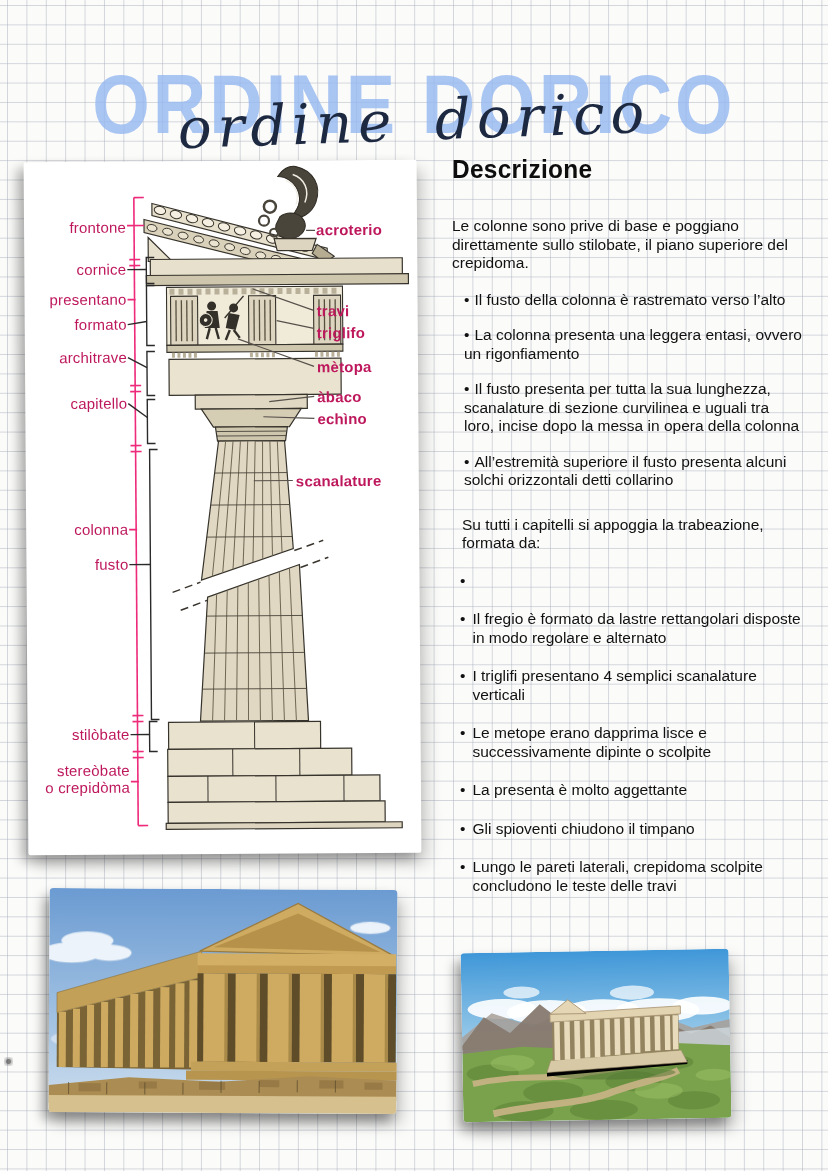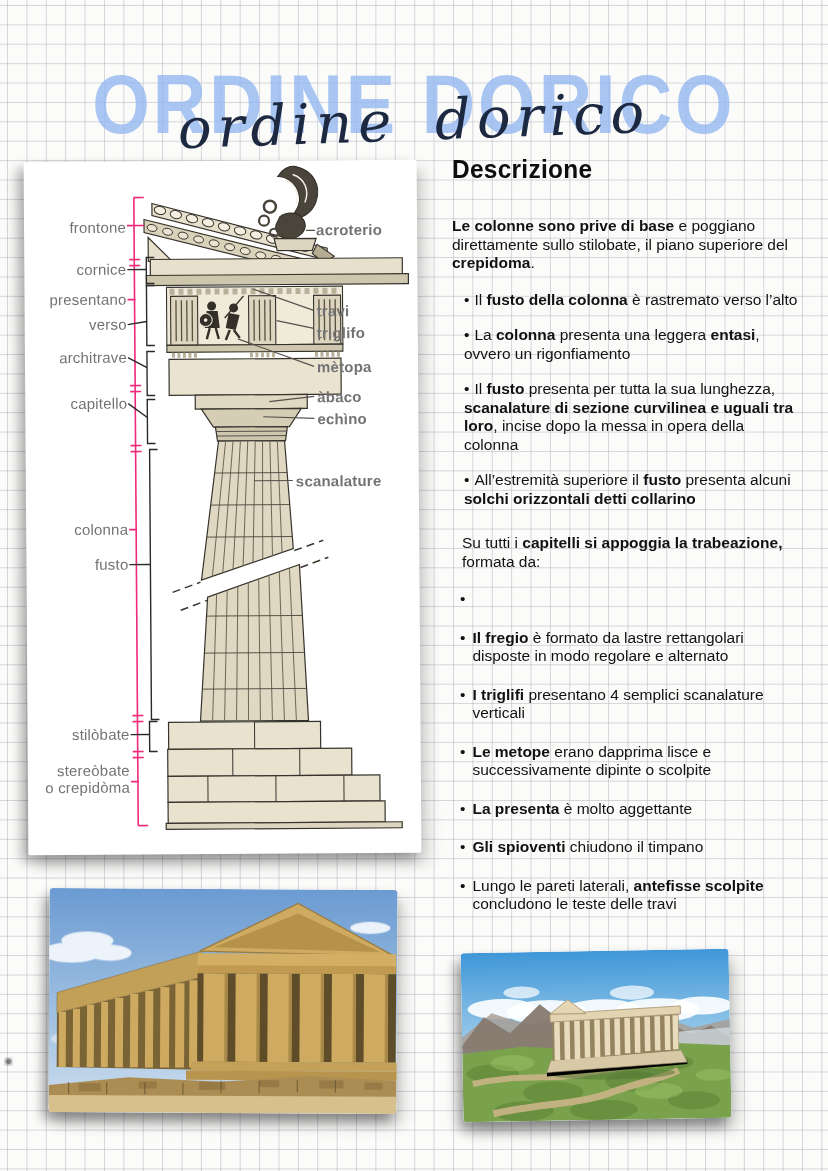--- a/index.html
+++ b/index.html
@@ -31,39 +31,39 @@
   }
   
   .diagram-card{
     position:absolute; left:26px; top:161px; width:393px; height:693px;
     background:#ffffff; border-radius:2px;
     transform:rotate(-.4deg);
     box-shadow:-7px 6px 12px rgba(0,0,0,.28), 6px 10px 16px rgba(0,0,0,.20);
   }
   .diagram-card svg{position:absolute; left:0; top:0; width:392px; height:692px;}
   .dlbl,.dlbr{
-    position:absolute; font-size:15px; color:#737373; letter-spacing:.2px;
+    position:absolute; font-size:15px; color:#be185d; letter-spacing:.2px;
     line-height:17px; white-space:pre-line;
   }
   .dlbl{right:291px; text-align:right; width:110px;}
   .dlbr{left:292px; text-align:left; width:100px;font-weight:bold;}
   
   .desc{position:absolute; left:452px; top:154px; width:350px;}
   .desc-h{
     margin:0 0 32px 0; font-size:26px; font-weight:800; letter-spacing:.3px;
     color:#0d0d0d; transform:scaleX(.94); transform-origin:left;
   }
   .desc p, .desc .li2{font-size:15.5px; line-height:18.5px; color:#111;}
   .p0{margin:0 0 18px 0;}
   .b1{margin:0 0 17px 12px;}
   .blt{margin-right:5px;}
   .intro2{margin:26px 0 19px 0; padding-left:10px;}
   .li2{display:flex; margin:0 0 20px 8px;}
   .li2 .blt{flex:0 0 auto; margin-right:7px;}
-  b{font-weight:700;}
+  b{font-weight:400;}
   
   .photo{position:absolute; border-radius:4px; overflow:hidden;}
   .photo svg{display:block; width:100%; height:100%;}
   .photo1{
     left:49px; top:889px; width:348px; height:224px;
     transform:rotate(.3deg);
     box-shadow:-6px 8px 12px rgba(0,0,0,.33), 5px 10px 16px rgba(0,0,0,.22);
   }
   .photo2{
     left:462px; top:951px; width:268px; height:169px;
@@ -293,21 +293,21 @@
         <line x1="289" y1="206" x2="213" y2="178"></line>
         <line x1="289" y1="236" x2="244" y2="241"></line>
         <line x1="289" y1="258" x2="238" y2="256"></line>
         <line x1="267" y1="320" x2="228" y2="320"></line>
       </g>
     </svg>
 
     <div class="dlbl" style="top:57px">frontone</div>
     <div class="dlbl" style="top:99px">cornice</div>
     <div class="dlbl" style="top:129px">presentano</div>
-    <div class="dlbl" style="top:154px">verso</div>
+    <div class="dlbl" style="top:154px">formato</div>
     <div class="dlbl" style="top:187px">architrave</div>
     <div class="dlbl" style="top:233px">capitello</div>
     <div class="dlbl" style="top:359px">colonna</div>
     <div class="dlbl" style="top:394px">fusto</div>
     <div class="dlbl" style="top:564px">stilòbate</div>
     <div class="dlbl" style="top:600px">stereòbate
 o crepidòma</div>
 
     <div class="dlbr" style="top:61px">acroterio</div>
     <div class="dlbr" style="top:142px">travi</div>
@@ -347,21 +347,21 @@
     <div class="li2">
         <span class="blt">•</span>
         <span><b>La presenta</b> è molto aggettante</span>
       </div>
     <div class="li2">
         <span class="blt">•</span>
         <span><b>Gli spioventi</b> chiudono il timpano</span>
       </div>
     <div class="li2">
         <span class="blt">•</span>
-        <span>Lungo le pareti laterali, <b>antefisse scolpite</b> concludono le teste delle travi</span>
+        <span>Lungo le pareti laterali, <b>crepidoma scolpite</b> concludono le teste delle travi</span>
       </div>
   </div>
 
   <div class="photo photo1">
     <svg viewBox="0 0 347 223" preserveAspectRatio="none">
       <defs>
         <linearGradient id="sky1" x1="0" y1="0" x2="0" y2="1">
           <stop offset="0" stop-color="#6b9bd2"></stop>
             <stop offset=".65" stop-color="#a8c6e4"></stop>
             <stop offset="1" stop-color="#cfdfee"></stop>

